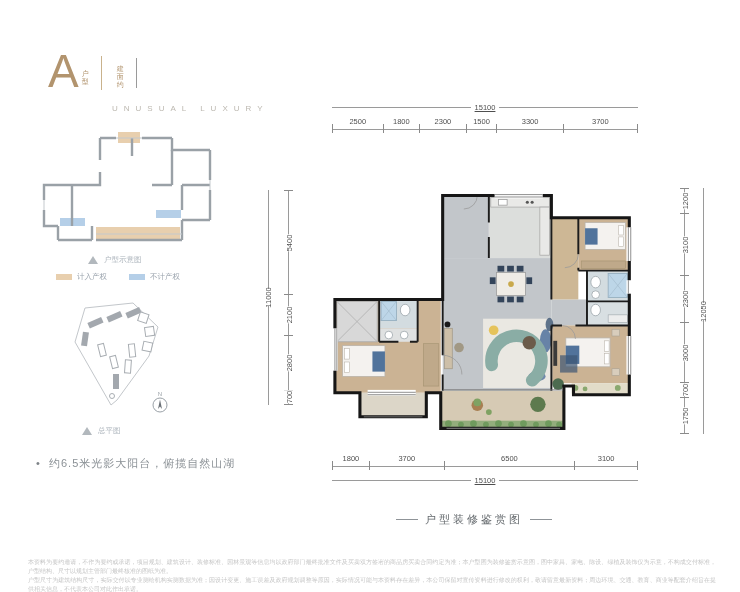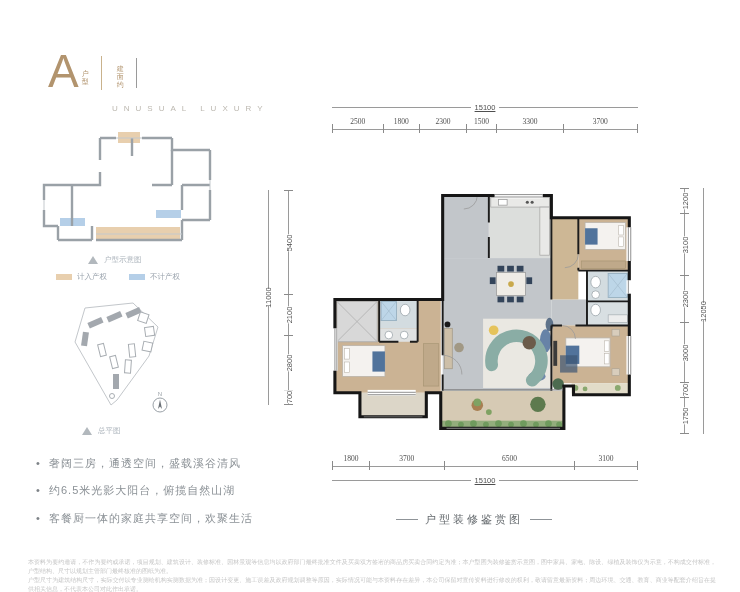--- a/index.html
+++ b/index.html
@@ -24,21 +24,21 @@
   .legend{position:absolute;left:56px;top:272px;display:flex;gap:22px;align-items:center;font-size:7.5px;color:#9aa3ad;}
   .legend .item{display:flex;align-items:center;gap:5px;}
   .swatch{width:16px;height:6px;display:inline-block;}
   .site-plan{position:absolute;left:55px;top:300px;}
   .features{position:absolute;left:36px;top:456px;margin:0;padding:0;list-style:none;}
   .features li{position:relative;font-size:11px;color:#8b9196;letter-spacing:1px;padding-left:13px;margin-bottom:12px;line-height:1.4;}
   .features li::before{content:"•";position:absolute;left:0;top:0;color:#7d8287;}
 
   
   .chain{position:absolute;display:flex;}
-  .chain.h{flex-direction:row;height:14px;font-family:Liberation Serif, serif;}
+  .chain.h{flex-direction:row;height:14px;}
   .chain.v{flex-direction:column;width:14px;}
   .chain.h::before{content:"";position:absolute;left:0;right:0;bottom:3px;height:1px;background:#9a9a9a;}
   .chain.v::before{content:"";position:absolute;top:0;bottom:0;left:6px;width:1px;background:#9a9a9a;}
   .chain .seg{position:relative;flex-basis:0;}
   .chain.h .seg{border-left:1px solid #8a8a8a;height:9px;margin-top:5px;}
   .chain.h .seg:last-child{border-right:1px solid #8a8a8a;}
   .chain.v .seg{border-top:1px solid #8a8a8a;width:9px;margin-left:2px;}
   .chain.v .seg:last-child{border-bottom:1px solid #8a8a8a;}
   .seg-label{position:absolute;font-size:7.5px;color:#4f4f4f;white-space:nowrap;}
   .chain.h .seg-label{left:50%;transform:translateX(-50%);bottom:7px;}
@@ -133,23 +133,21 @@
       <circle cx="105" cy="105" r="7" fill="#fff" stroke="#9aa1a7" stroke-width="1"></circle>
       <path d="M105,99.5 L103,109 L105,106.5 L107,109 Z" fill="#6b7177"></path>
     </g>
   </svg>
   <div class="caption-row" style="left:82px;top:426px;justify-content:center;">
     <span class="tri"></span>
     <span>总平图</span>
   </div>
 
   <ul class="features">
-      <li>奢阔三房，通透空间，盛载溪谷清风</li>
       <li>约6.5米光影大阳台，俯揽自然山湖</li>
-      <li>客餐厨一体的家庭共享空间，欢聚生活</li>
     </ul>
 
   <div class="htotal" style="left:332px;top:101px;width:306px;">
       <span>15100</span>
     </div>
   <div class="chain h" style="left:332px;top:119px;width:306px;">
       <div class="seg" style="flex-grow: 2500;">
         <span class="seg-label">2500</span>
       </div>
       <div class="seg" style="flex-grow: 1800;">

